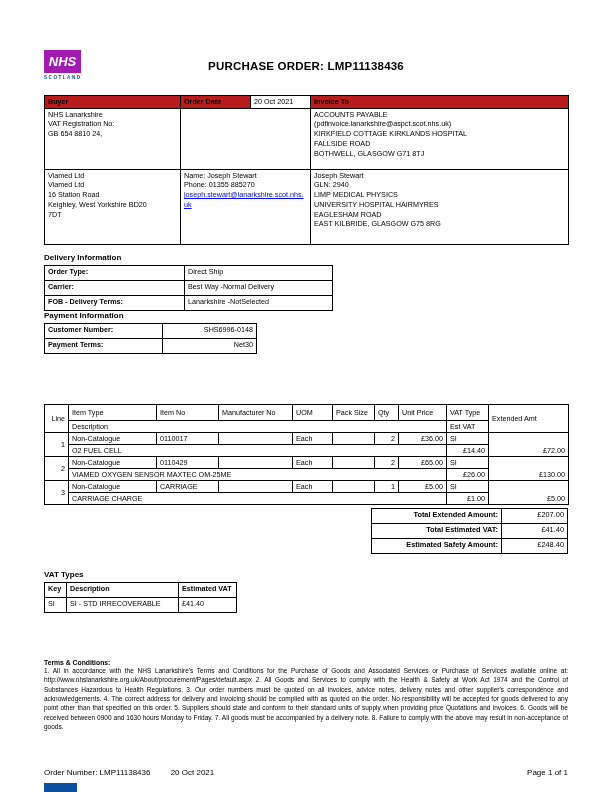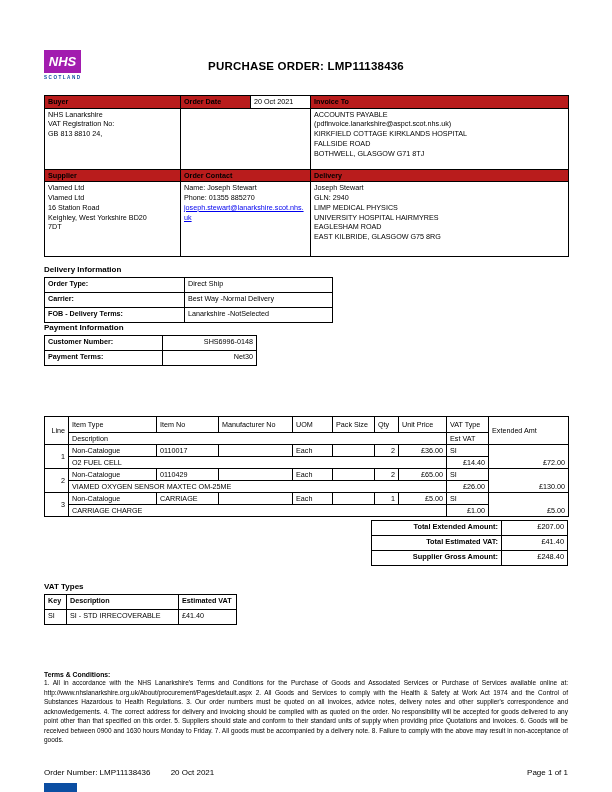--- a/index.html
+++ b/index.html
@@ -105,35 +105,30 @@
           <tr>
         <td class="grey">Buyer</td>
         <td class="grey">Order Date</td>
         <td>20 Oct 2021</td>
         <td class="grey">Invoice To</td>
       </tr>
       <tr class="addr-row-a">
         <td>
           <div>NHS Lanarkshire</div>
           <div>VAT Registration No:</div>
-          <div>GB 813 8810 24,</div>
+          <div>GB 654 8810 24,</div>
         </td>
         <td colspan="2"></td>
         <td>
           <div>ACCOUNTS PAYABLE</div>
           <div>(pdfinvoice.lanarkshire@aspct.scot.nhs.uk)</div>
           <div>KIRKFIELD COTTAGE KIRKLANDS HOSPITAL</div>
           <div>FALLSIDE ROAD</div>
           <div>BOTHWELL, GLASGOW  G71 8TJ</div>
         </td>
-      </tr>
-      <tr>
-        <td class="grey">Supplier</td>
-        <td class="grey" colspan="2">Order Contact</td>
-        <td class="grey">Delivery</td>
       </tr>
       <tr class="addr-row-b">
         <td>
           <div>Viamed Ltd</div>
           <div>Viamed Ltd</div>
           <div>16 Station Road</div>
           <div>Keighley, West Yorkshire BD20</div>
           <div>7DT</div>
         </td>
         <td colspan="2">
@@ -291,21 +286,21 @@
         <tbody>
             <tr>
           <td class="tlbl">Total Extended Amount:</td>
           <td class="tval">£207.00</td>
         </tr>
         <tr>
           <td class="tlbl">Total Estimated VAT:</td>
           <td class="tval">£41.40</td>
         </tr>
         <tr>
-          <td class="tlbl">Supplier Gross Amount:</td>
+          <td class="tlbl">Estimated Safety Amount:</td>
           <td class="tval">£248.40</td>
         </tr>
       </tbody>
         </table>
     </div>
 
     <div class="vat-section">
       <div class="section-title">VAT Types</div>
       <table class="vat-table">
         <colgroup>

